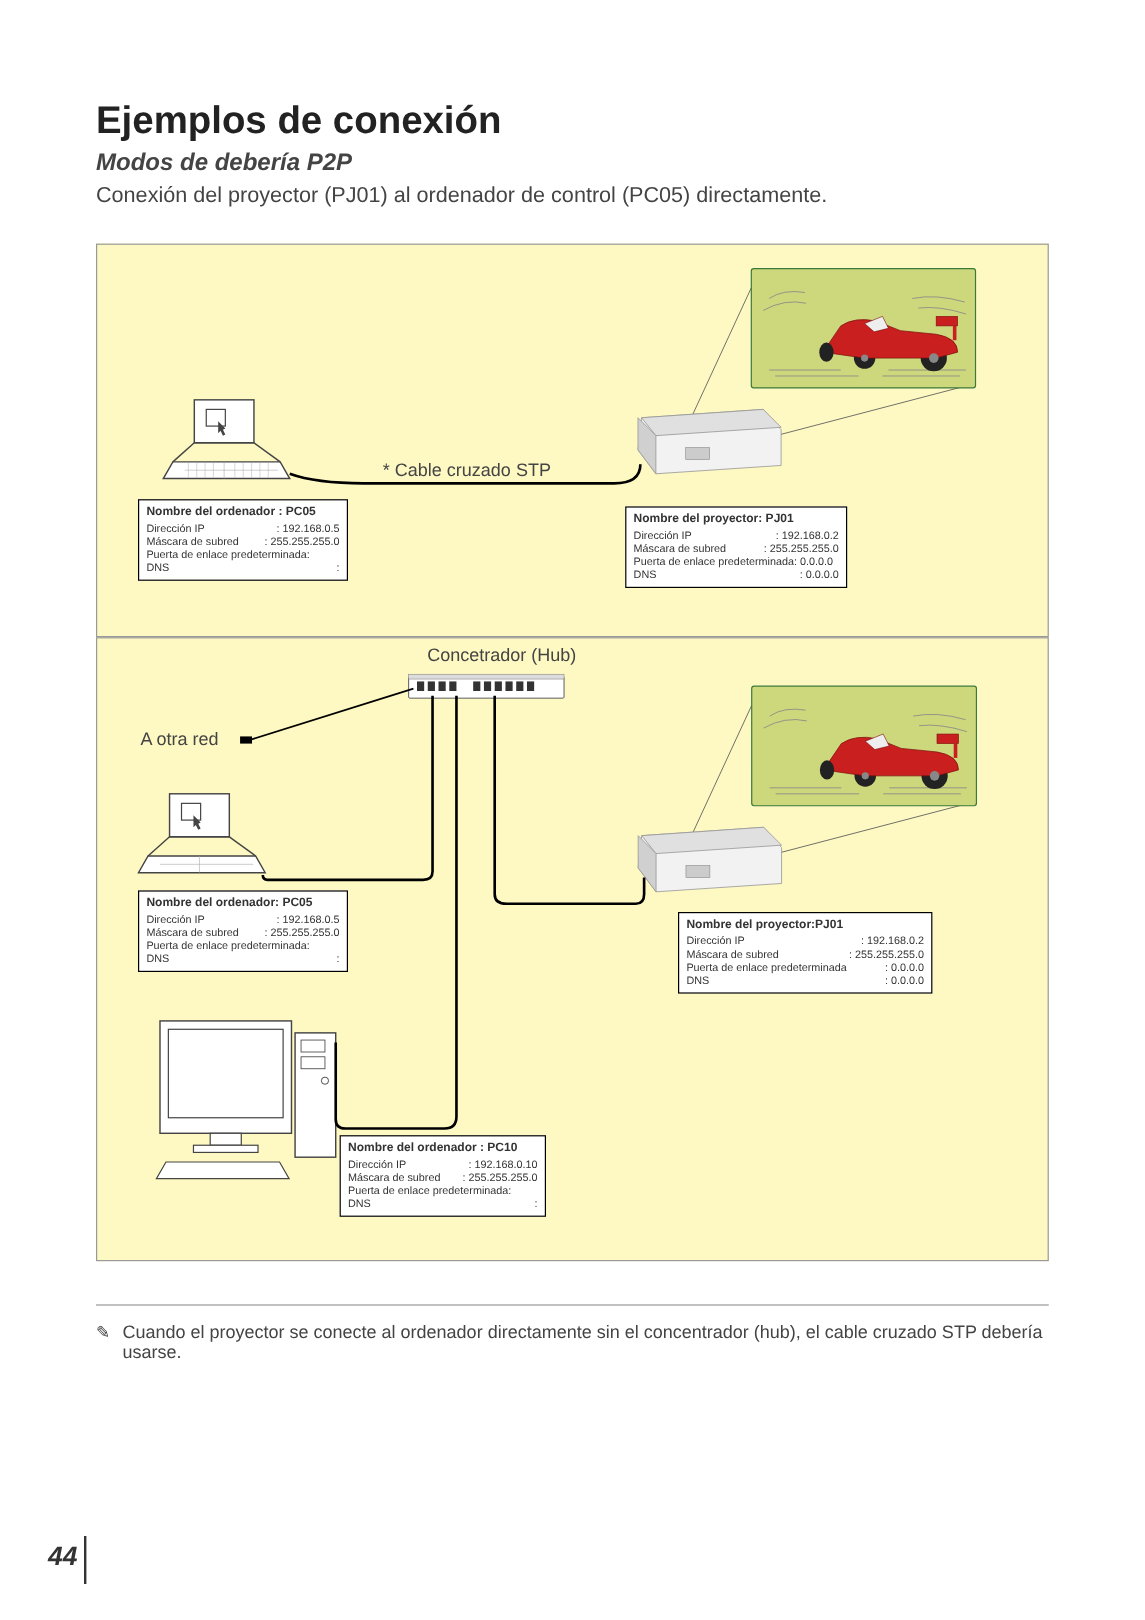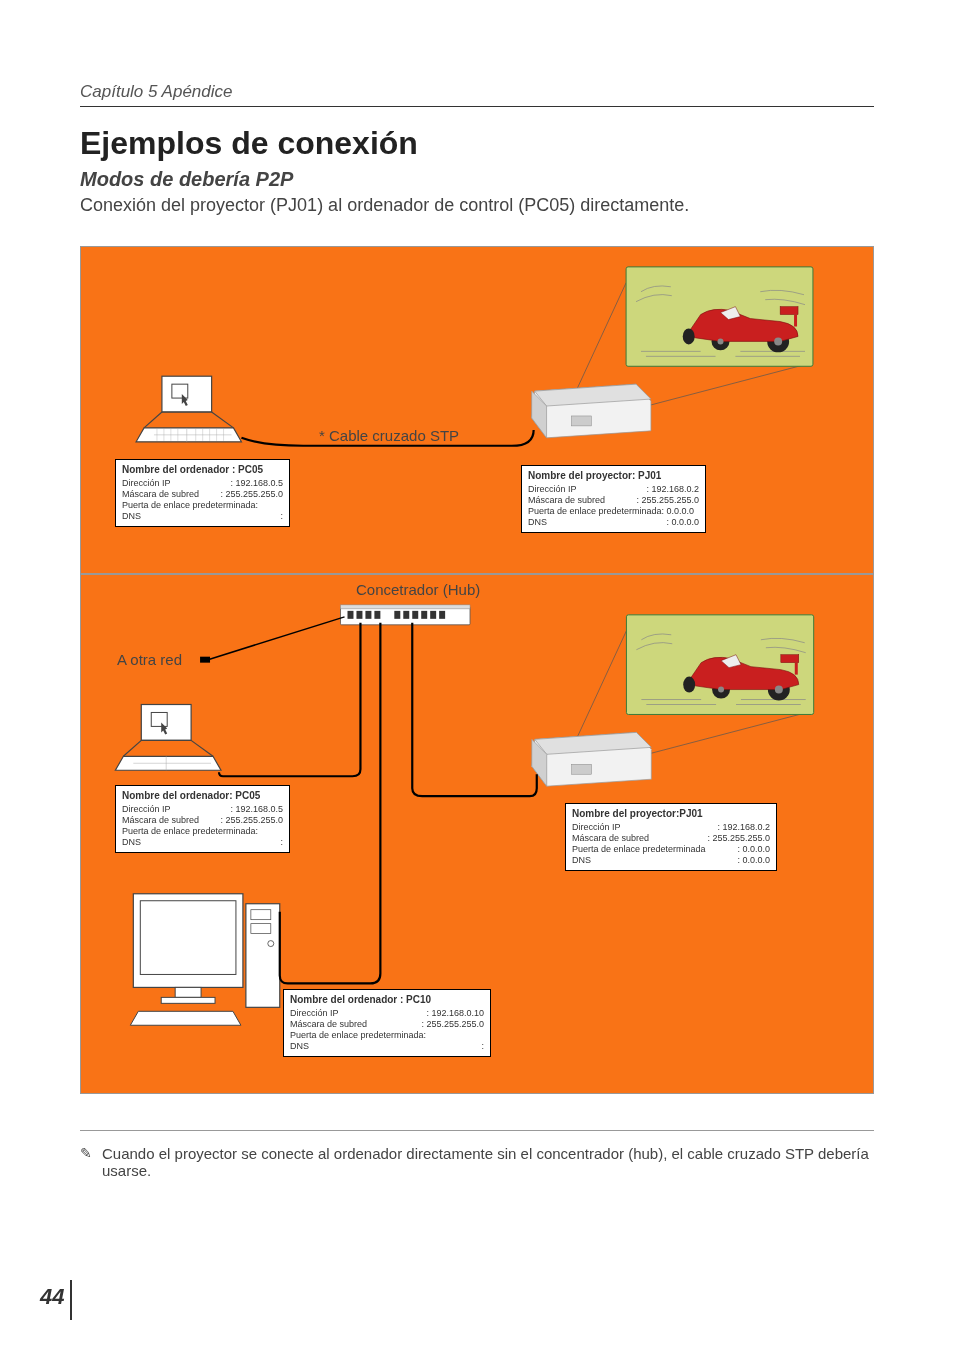--- a/index.html
+++ b/index.html
@@ -45,21 +45,21 @@
     font-size: 18px;
     color: #444;
     margin-top: 28px;
     margin-bottom: 10px;
     font-weight: 300;
   }
   .diagram-box {
     border: 0.5px solid #999;
     width: 100%;
     position: relative;
-    background: #f97316;
+    background: #fef9c3;
   }
   .diagram1 { height: 328px; }
   .diagram2 { height: 520px; }
 
   
   .netbox {
     position: absolute;
     border: 0.5px solid #000;
     background: #fff;
     padding: 4px 6px 3px 6px;
@@ -136,21 +136,20 @@
   .hub-body { fill:#fff; stroke:#555; stroke-width:0.8; }
   .hub-port { fill:#333; }
   .wire { fill:none; stroke:#000; stroke-width:2.2; }
   .thinwire { fill:none; stroke:#000; stroke-width:1.5; }
   .proj-line { fill:none; stroke:#555; stroke-width:0.7; }
 </style>
 </head>
 <body>
 
 <div class="page">
-  <div class="chapter-header">Capítulo 5 Apéndice</div>
   <h1 class="title">Ejemplos de conexión</h1>
   <h2 class="subtitle">Modos de debería P2P</h2>
   <p class="lead">Conexión del proyector (PJ01) al ordenador de control (PC05) directamente.</p>
 
   <div class="diagram-box diagram1">
     <svg class="svg-full" viewBox="0 0 790 328">
 
       <line class="proj-line" x1="490" y1="155" x2="545" y2="36"></line>
       <line class="proj-line" x1="520" y1="172" x2="730" y2="117"></line>
 
@@ -385,21 +384,21 @@
       <div class="row">
           <span class="k">Puerta de enlace predeterminada</span>
           <span class="v">: 0.0.0.0</span>
         </div>
       <div class="row">
           <span class="k">DNS</span>
           <span class="v">: 0.0.0.0</span>
         </div>
     </div>
 
-    <div class="netbox" style="left:202px; top:414px; width:208px;">
+    <div class="netbox" style="left:202px; top:414px; width:172px;">
       <div class="nb-title">Nombre del ordenador : PC10</div>
       <div class="row">
           <span class="k">Dirección IP</span>
           <span class="v">: 192.168.0.10</span>
         </div>
       <div class="row">
           <span class="k">Máscara de subred</span>
           <span class="v">: 255.255.255.0</span>
         </div>
       <div class="row">

